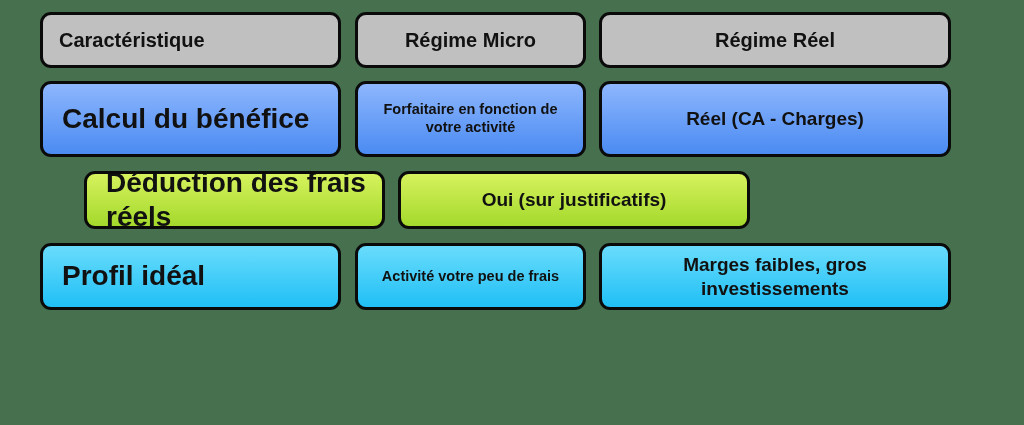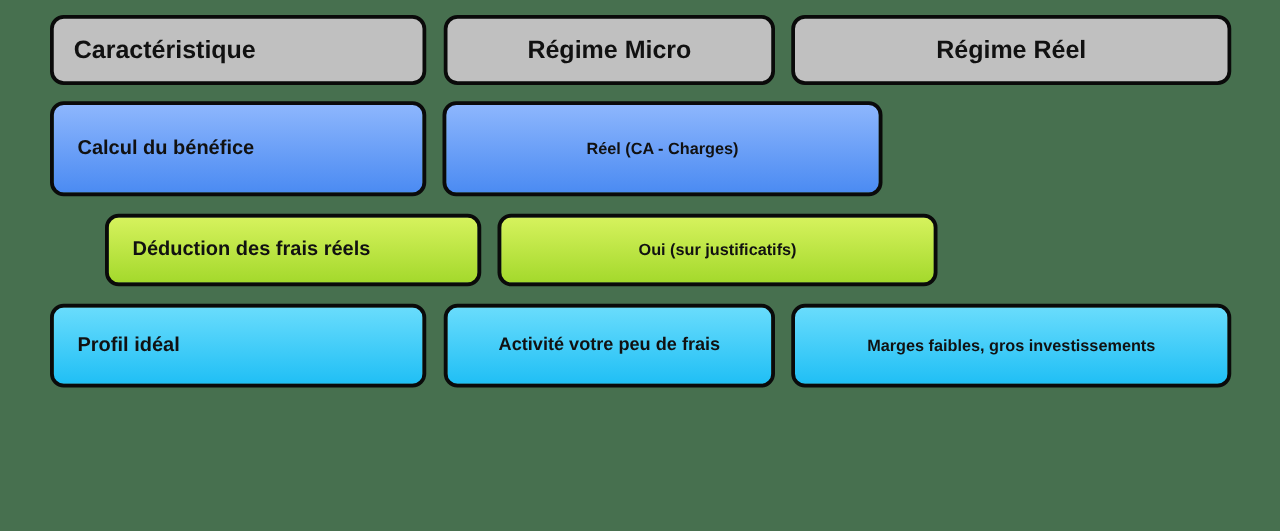--- a/index.html
+++ b/index.html
@@ -48,37 +48,37 @@
     padding: 2px 10px;
     line-height: 1.22;
     overflow: hidden;
   }
 
   .col-feature {
     width: 301px;
     justify-content: flex-start;
     padding-left: 19px;
     text-align: left;
-    font-size: 16px;
+    font-size: 28px;
     font-weight: bold;
     flex: 0 0 auto;
   }
 
   .col-micro {
-    width: 265px;
+    width: 231px;
     margin-left: 14px;
     font-size: 14.5px;
     font-weight: bold;
     flex: 0 0 auto;
   }
 
   .col-reel {
     width: 352px;
     margin-left: 13px;
-    font-size: 13px;
+    font-size: 19px;
     font-weight: bold;
     flex: 0 0 auto;
   }
 
   .row-header .col-micro,
   .row-header .col-reel {
     font-size: 20px;
   }
   .row-header .col-feature {
     font-size: 20px;
@@ -98,20 +98,21 @@
 <div class="comparison-table">
 
   <div class="table-row row-header">
     <div class="cell col-feature theme-header">Caractéristique</div>
     <div class="cell col-micro theme-header">Régime Micro</div>
     <div class="cell col-reel theme-header">Régime Réel</div>
   </div>
 
   <div class="table-row row-benefice">
     <div class="cell col-feature theme-blue">Calcul du bénéfice</div>
+    <div class="cell col-micro theme-blue">Forfaitaire en fonction de votre activité</div>
     <div class="cell col-reel theme-blue">Réel (CA - Charges)</div>
   </div>
 
 
   <div class="table-row row-deduction">
     <div class="cell col-feature theme-lime">Déduction des frais réels</div>
     <div class="cell col-reel theme-lime">Oui (sur justificatifs)</div>
   </div>
 
   <div class="table-row row-profil">

